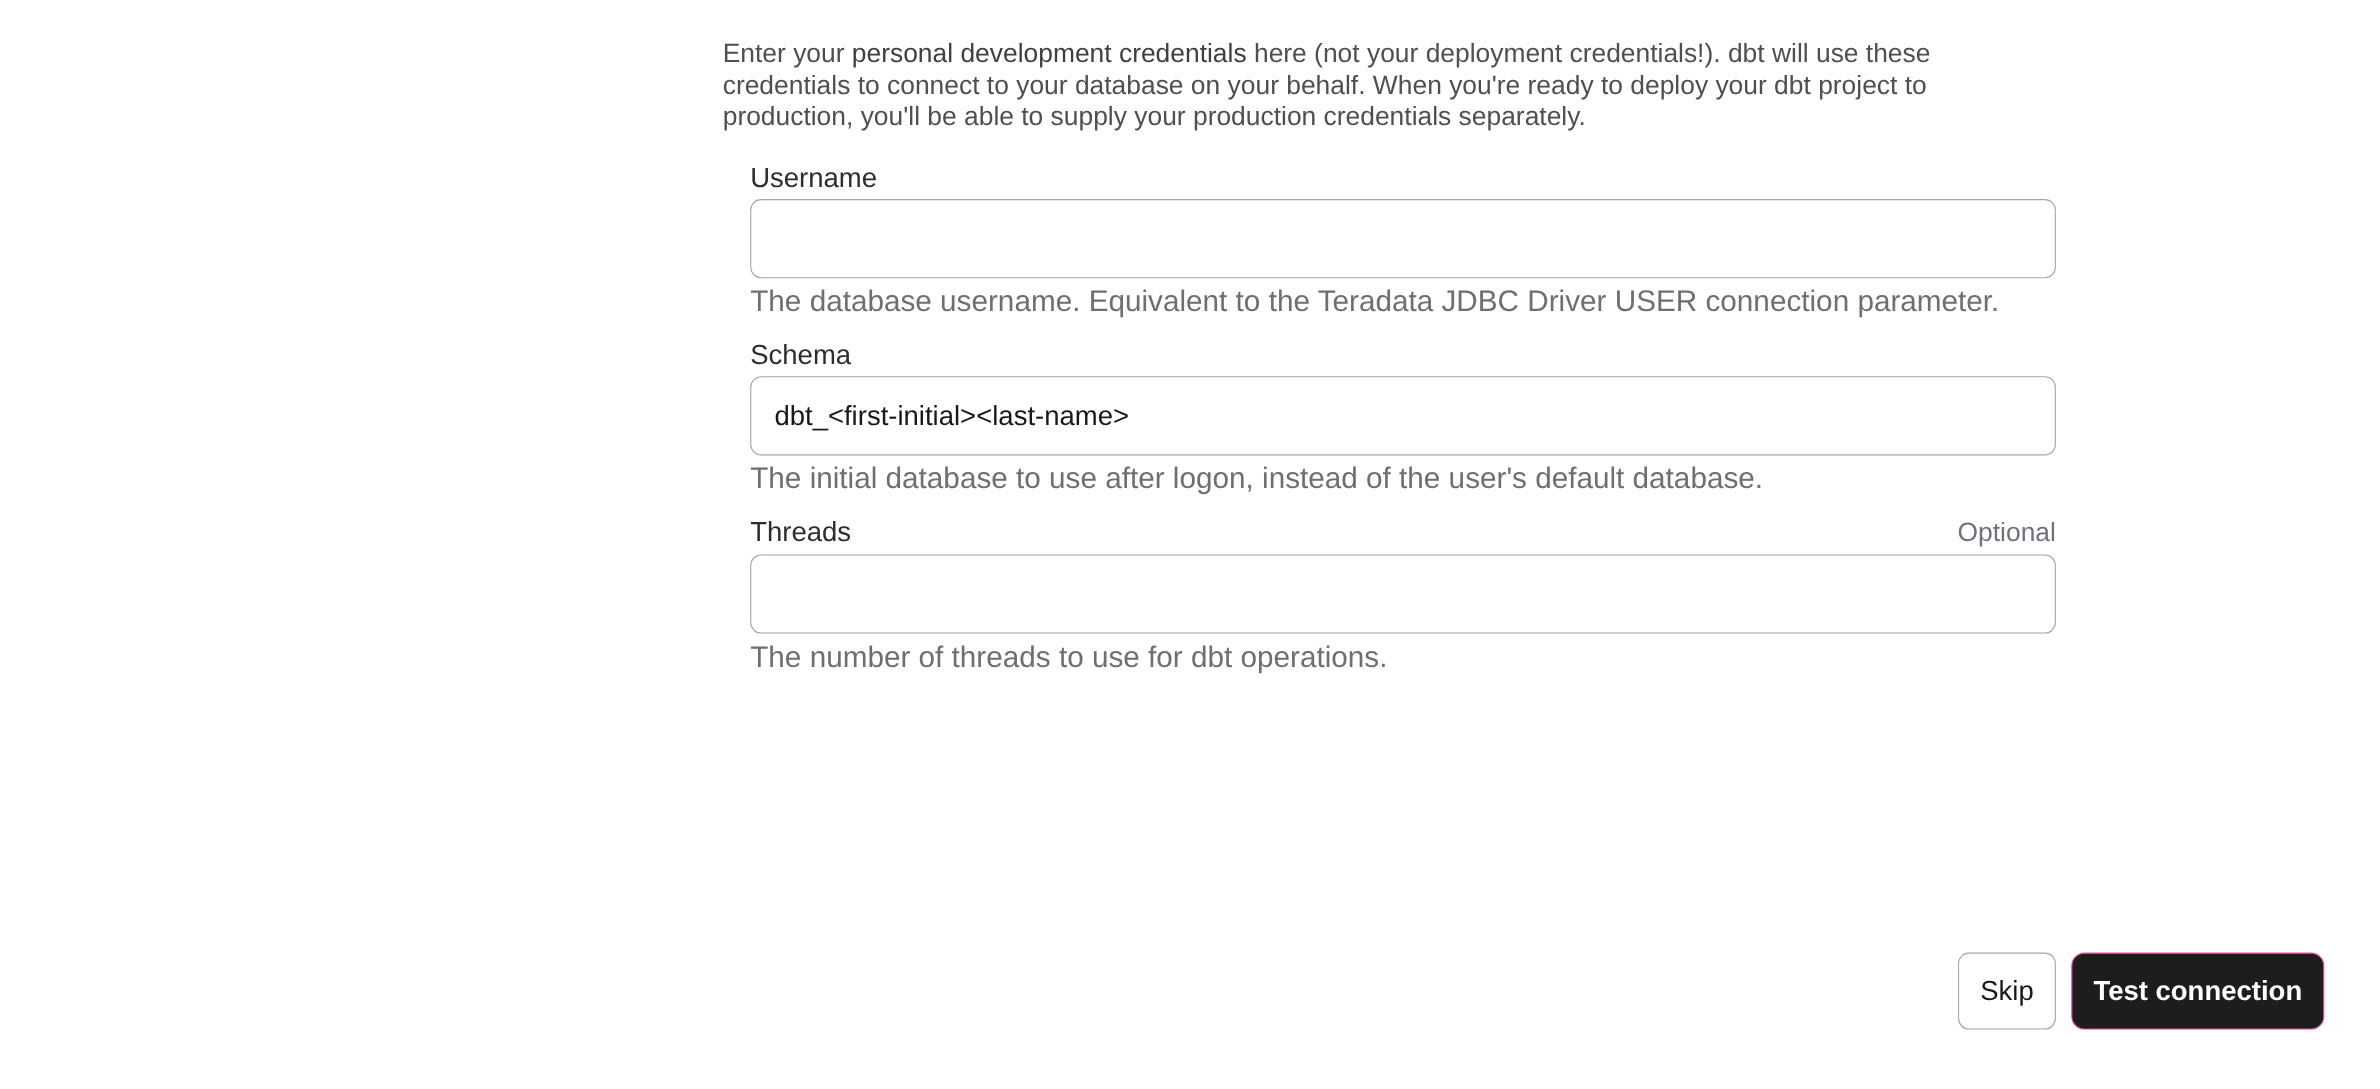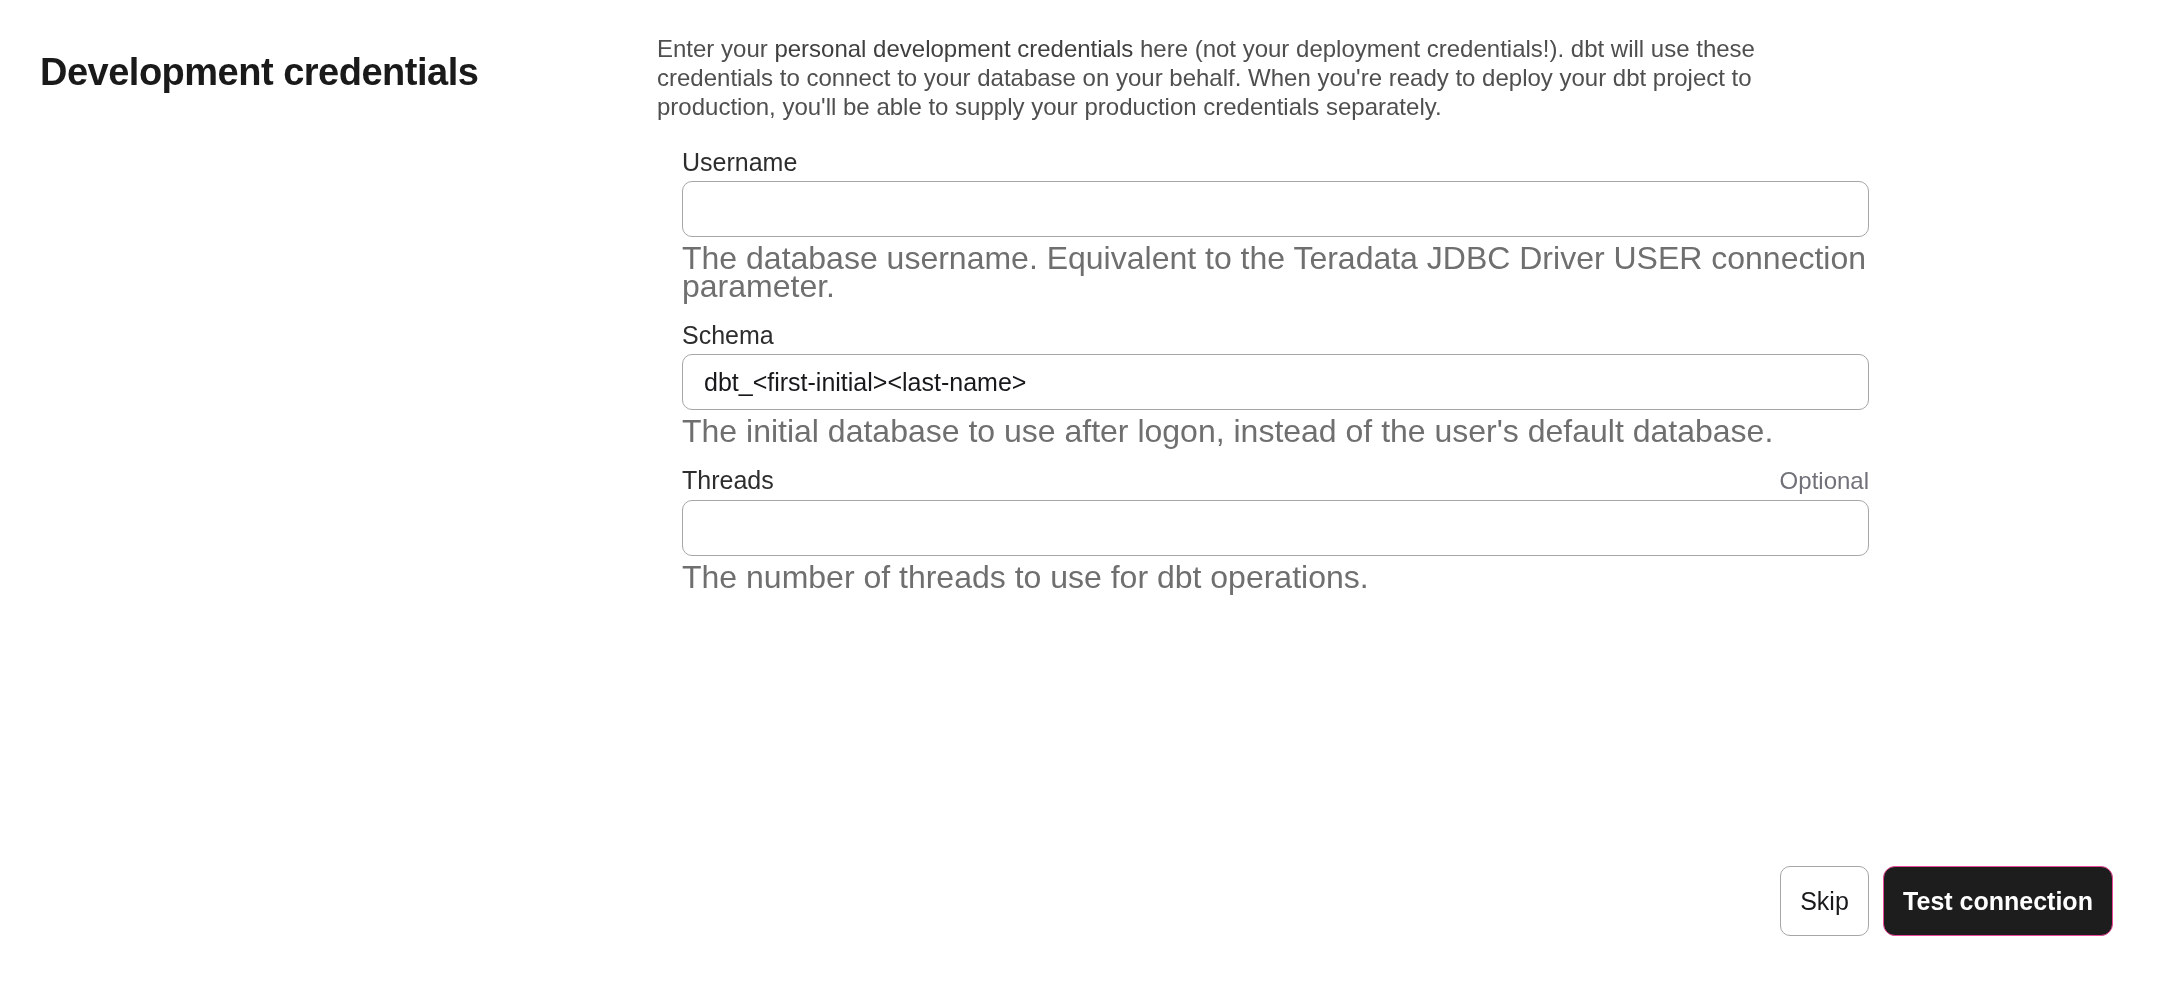--- a/index.html
+++ b/index.html
@@ -55,33 +55,33 @@
   }
   .optional-tag {
     font-size: 24px;
     font-weight: 400;
     color: #71717a;
     line-height: 26px;
   }
   .text-input {
     display: block;
     width: 100%;
-    height: 56px;
+    height: 72px;
     border: 1px solid #a6a6a6;
     border-radius: 10px;
     background: #ffffff;
     padding: 0 21px;
     font-family: "Liberation Sans", "DejaVu Sans", sans-serif;
     font-size: 25px;
     color: #18181b;
     outline: none;
   }
   .helper-text {
     margin-top: 7px;
-    font-size: 32px;
+    font-size: 27px;
     line-height: 28px;
     color: #6f6f6f;
   }
   .footer-actions {
     position: absolute;
     top: 866px;
     right: 51px;
     display: flex;
     gap: 14px;
   }
@@ -109,21 +109,20 @@
     border-radius: 12px;
     color: #ffffff;
     font-weight: 600;
   }
 </style>
 </head>
 <body>
 
 <div class="screen">
 
-  <h1 class="page-title">Development credentials</h1>
 
   <div class="form-col">
 
     <p class="description"><span>Enter your </span><span class="bold-seg">personal development credentials</span><span> here (not your deployment credentials!). dbt will use these credentials to connect to your database on your behalf. When you're ready to deploy your dbt project to production, you'll be able to supply your production credentials separately.</span></p>
 
     <div class="field-group">
       <div class="label-row">
         <label class="field-label">Username</label>
       </div>
       <input class="text-input" type="text" value="" style="">

